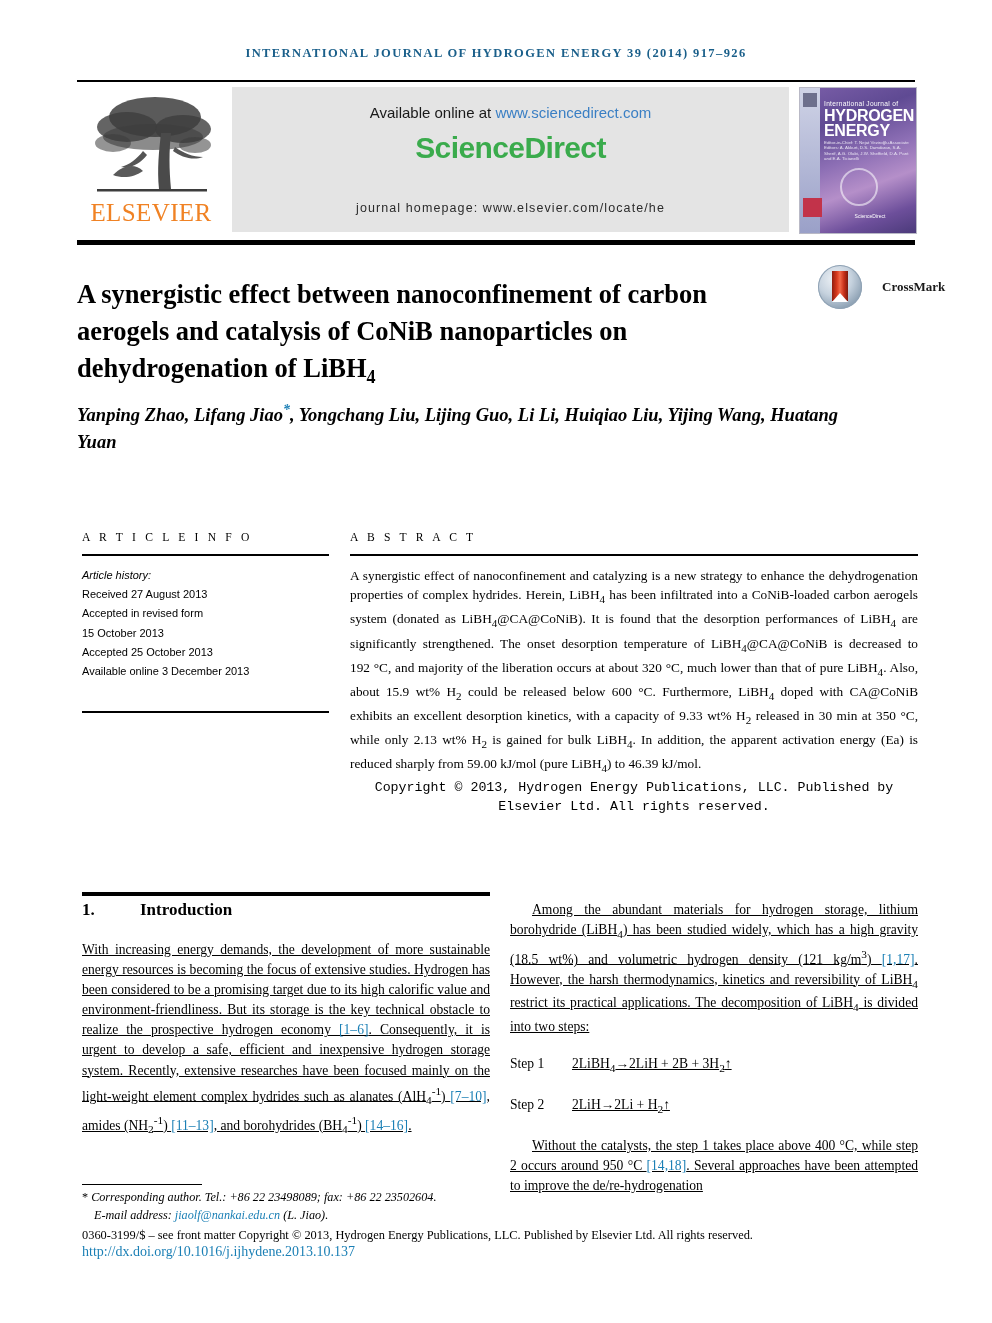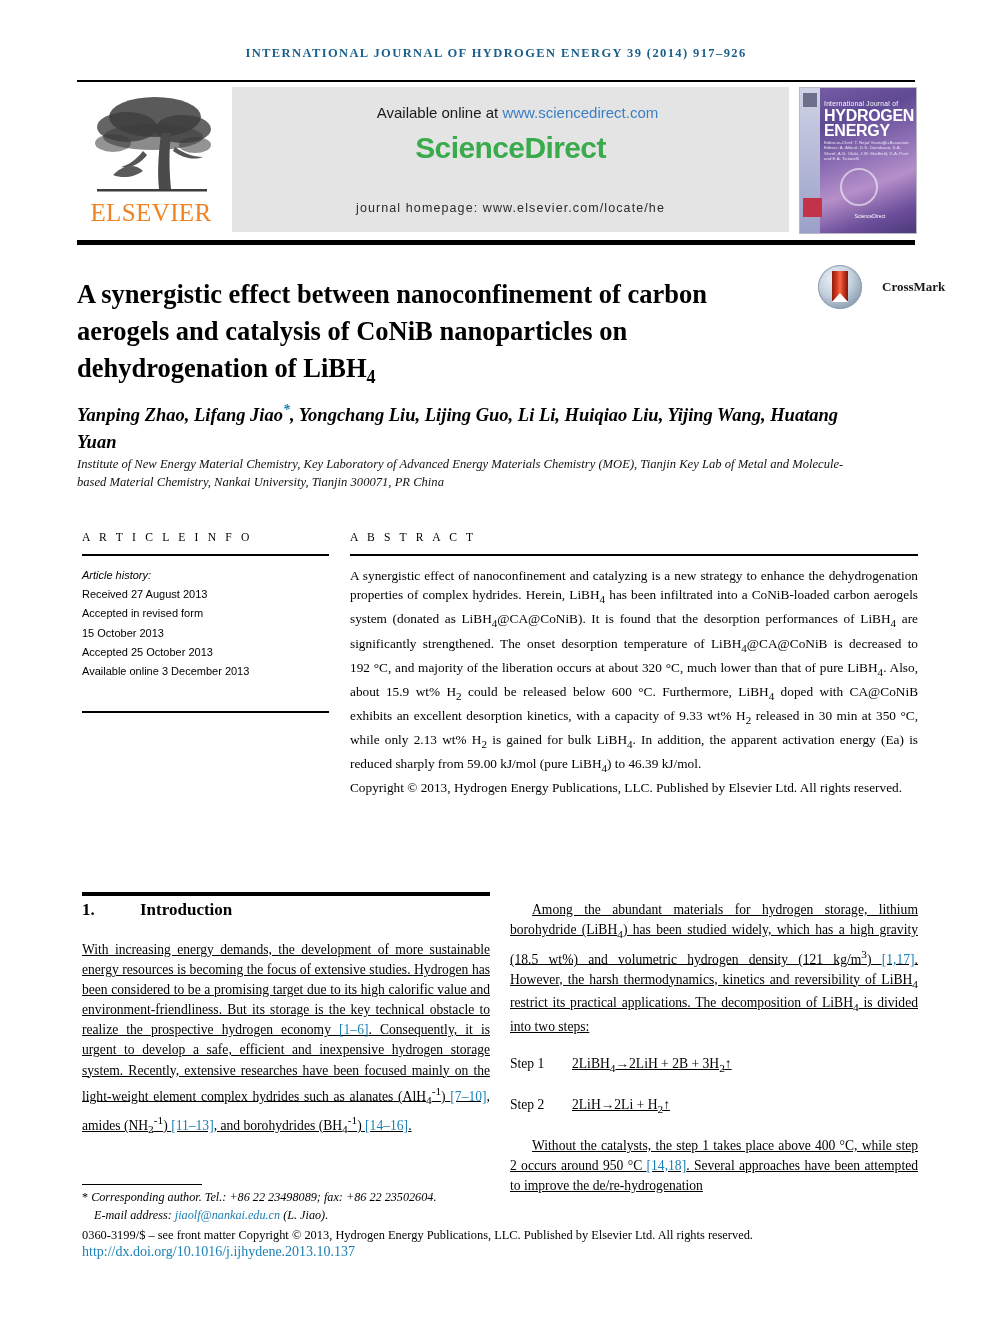--- a/index.html
+++ b/index.html
@@ -78,21 +78,20 @@
     background: #e4e4e4;
   }
   .sd-avail {
     position: absolute;
     left: 0; top: 17px;
     width: 557px;
     text-align: center;
     font-family: "Liberation Sans", sans-serif;
     font-size: 15px;
     color: #1a1a1a;
-    padding-left: 7px;
   }
   .sd-avail .url { color: #3a7fc4; }
   .sd-logo {
     position: absolute;
     left: 0; top: 44px;
     width: 557px;
     text-align: center;
     font-family: "Liberation Sans", sans-serif;
     font-size: 30px;
     font-weight: bold;
@@ -264,21 +263,21 @@
   .kw-gap { height: 20px; }
 
   .abstract-body {
     font-family: "Liberation Serif", serif;
     font-size: 13.3px;
     line-height: 19.4px;
     text-align: justify;
     text-justify: inter-word;
   }
   .abstract-body p { margin: 0; }
-  .copyright { text-align: left; margin-top: 2px; }
+  .copyright { text-align: center; margin-top: 2px; font-family: Liberation Mono, monospace; }
 
   
   .rule-body {
     position: absolute;
     left: 82px; top: 892px;
     width: 408px;
     height: 4px;
     background: #000;
   }
   .sec-head {
@@ -411,21 +410,20 @@
 
   <div class="crossmark">
     <div class="cm-circle">
       <div class="cm-ribbon"></div>
     </div>
     <div class="cm-text">CrossMark</div>
   </div>
 
   <div class="authors"><span>Yanping Zhao, Lifang Jiao</span><span class="star">*</span><span>, Yongchang Liu, Lijing Guo, Li Li, Huiqiao Liu, Yijing Wang, Huatang Yuan</span></div>
 
-  <div class="affil">Institute of New Energy Material Chemistry, Key Laboratory of Advanced Energy Materials Chemistry (MOE), Tianjin Key Lab of Metal and Molecule-based Material Chemistry, Nankai University, Tianjin 300071, PR China</div>
 
   <div class="infocol">
     <div class="sec-label">A R T I C L E   I N F O</div>
     <div class="hr-thin"></div>
     <div class="history">
       <span class="lab">Article history:</span>
       <div>Received 27 August 2013</div>
       <div>Accepted in revised form</div>
       <div>15 October 2013</div>
       <div>Accepted 25 October 2013</div>

